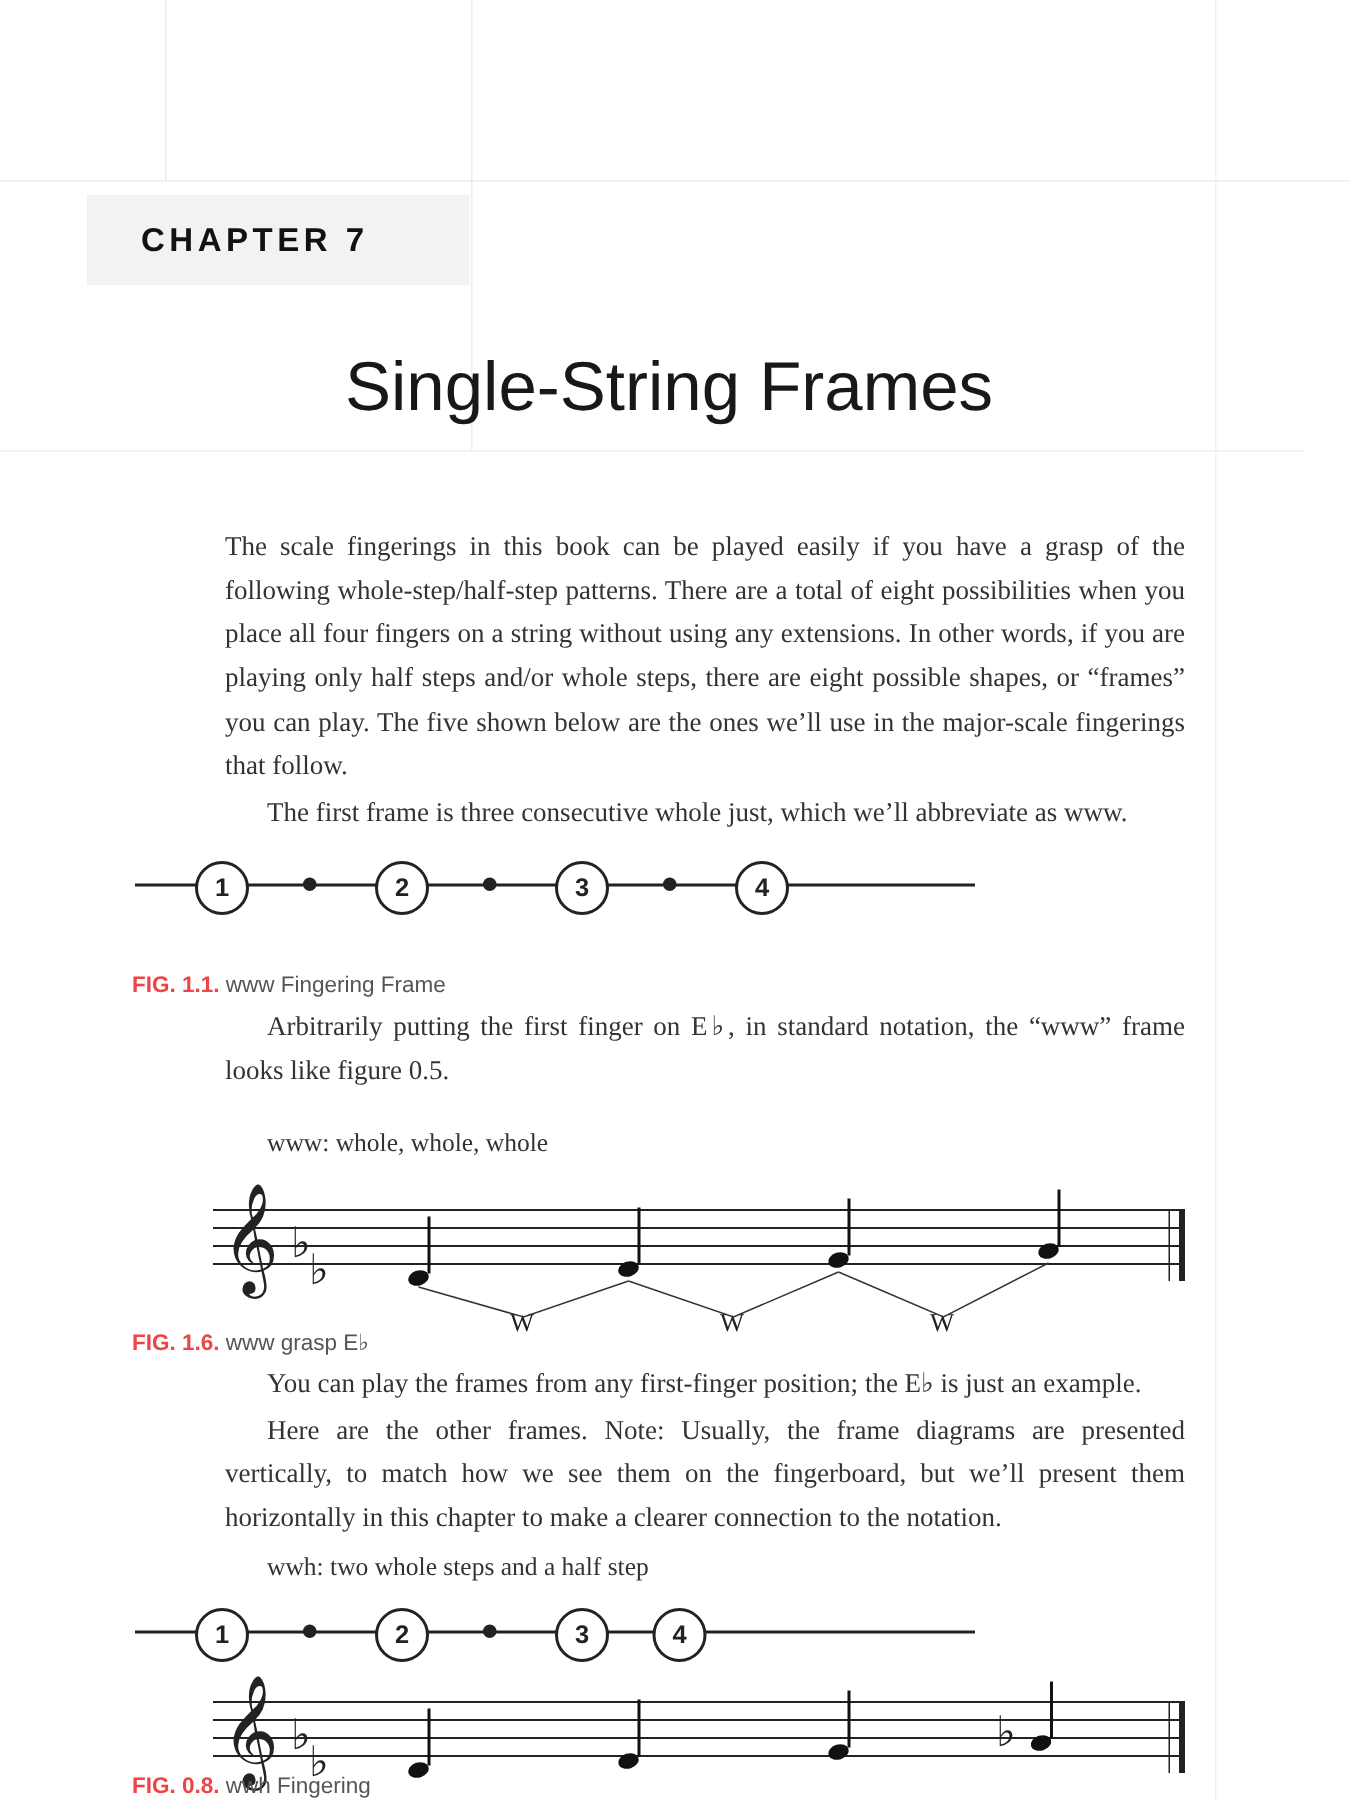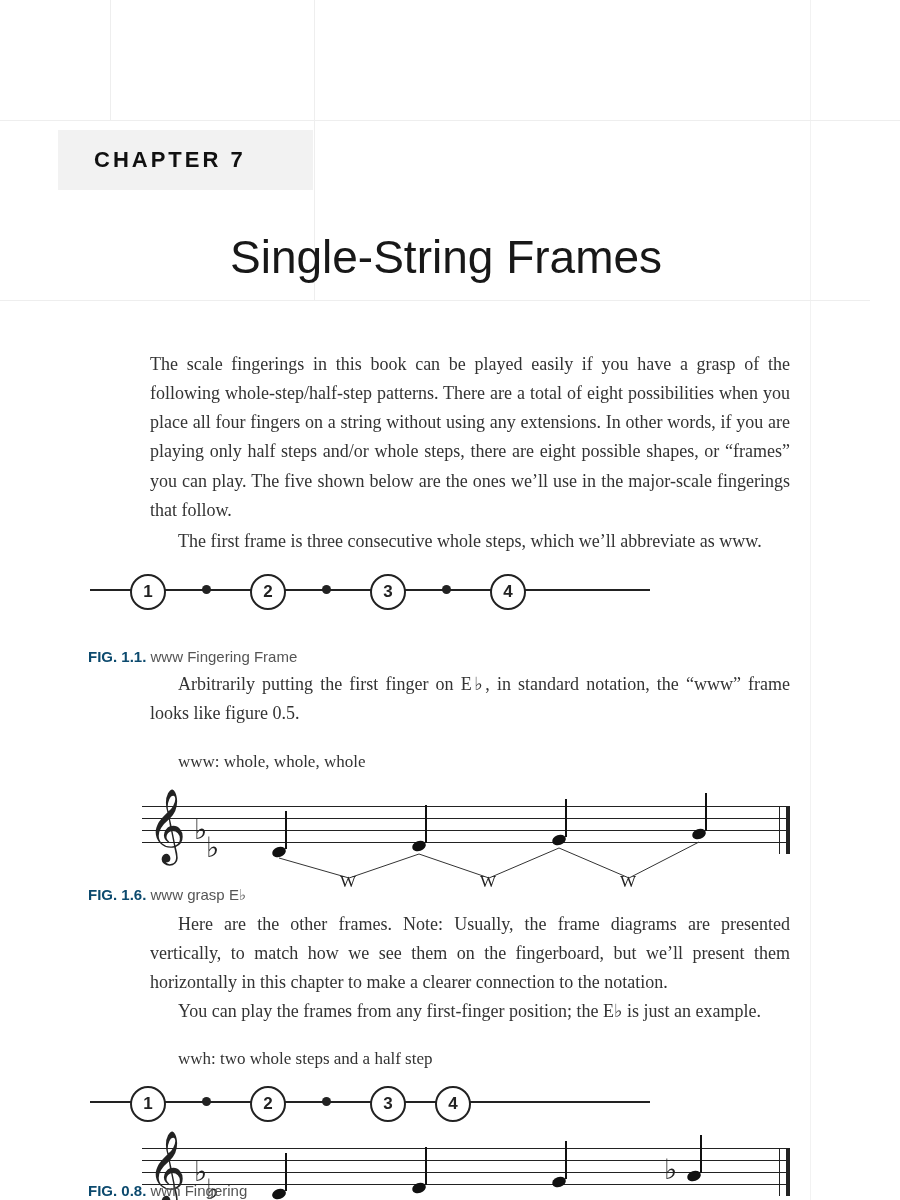--- a/index.html
+++ b/index.html
@@ -27,21 +27,21 @@
     font-family:Arial,Helvetica,sans-serif;font-weight:400;
     font-size:46px;color:#181818;
   }
   .col{position:absolute;left:150px;width:640px;}
   .para{font-size:18px;line-height:1.62;text-align:justify;color:#333;}
   .indent{text-indent:28px;}
   .cap{
     font-family:Arial,Helvetica,sans-serif;font-size:15px;color:#555;
     margin-top:6px;
   }
-  .cap b{font-weight:700;color:#0c4a6e;}
+  .cap b{font-weight:700;color:#ef4444;}
   .small{font-size:17px;}
 
   
   .frame{position:relative;height:40px;margin:14px 0 4px -60px;width:560px;}
   .frame .bar{position:absolute;top:19px;left:0;right:0;height:2px;background:#222;}
   .node{
     position:absolute;top:4px;width:32px;height:32px;border:2px solid #222;
     border-radius:50%;background:#fff;display:flex;align-items:center;
     justify-content:center;font-family:Arial,Helvetica,sans-serif;
     font-weight:700;font-size:17px;
@@ -70,21 +70,21 @@
   <div class="vline v2"></div>
   <div class="vline v3"></div>
   <div class="hline h1"></div>
   <div class="hline h2"></div>
 
   <div class="chap">CHAPTER 7</div>
   <div class="title">Single-String Frames</div>
 
   <div class="col" style="top:350px;">
     <div class="para">The scale fingerings in this book can be played easily if you have a grasp of the following whole-step/half-step patterns. There are a total of eight possibilities when you place all four fingers on a string without using any extensions. In other words, if you are playing only half steps and/or whole steps, there are eight possible shapes, or “frames” you can play. The five shown below are the ones we’ll use in the major-scale fingerings that follow.</div>
-    <div class="para indent" style="margin-top:2px;">The first frame is three consecutive whole steps, which we’ll abbreviate as www.</div>
+    <div class="para indent" style="margin-top:2px;">The first frame is three consecutive whole just, which we’ll abbreviate as www.</div>
 
     <div class="frame">
       <div class="bar"></div>
       <div class="node" style="left:40px;">1</div>
       <div class="dot" style="left:112px;"></div>
       <div class="node" style="left:160px;">2</div>
       <div class="dot" style="left:232px;"></div>
       <div class="node" style="left:280px;">3</div>
       <div class="dot" style="left:352px;"></div>
       <div class="node" style="left:400px;">4</div>
@@ -124,23 +124,23 @@
       <div class="wlab" style="left:338px;top:86px;">W</div>
       <div class="wlab" style="left:478px;top:86px;">W</div>
     </div>
   </div>
 
   <div class="cap" style="position:absolute;left:88px;top:880px;">
     <b>FIG. 1.6.</b><span> www grasp E♭</span>
   </div>
 
   <div class="col" style="top:908px;">
+    <div class="para indent">You can play the frames from any first-finger position; the E♭ is just an example.</div>
     <div class="para indent" style="margin-top:2px;">Here are the other frames. Note: Usually, the frame diagrams are presented vertically, to match how we see them on the fingerboard, but we’ll present them horizontally in this chapter to make a clearer connection to the notation.</div>
-    <div class="para indent">You can play the frames from any first-finger position; the E♭ is just an example.</div>
-    <div class="para indent small" style="margin-top:18px;">wwh: two whole steps and a half step</div>
+    <div class="para indent small" style="margin-top:4px;">wwh: two whole steps and a half step</div>
 
     <div class="frame" style="margin-top:10px;">
       <div class="bar"></div>
       <div class="node" style="left:40px;">1</div>
       <div class="dot" style="left:112px;"></div>
       <div class="node" style="left:160px;">2</div>
       <div class="dot" style="left:232px;"></div>
       <div class="node" style="left:280px;">3</div>
       <div class="node" style="left:345px;">4</div>
     </div>

